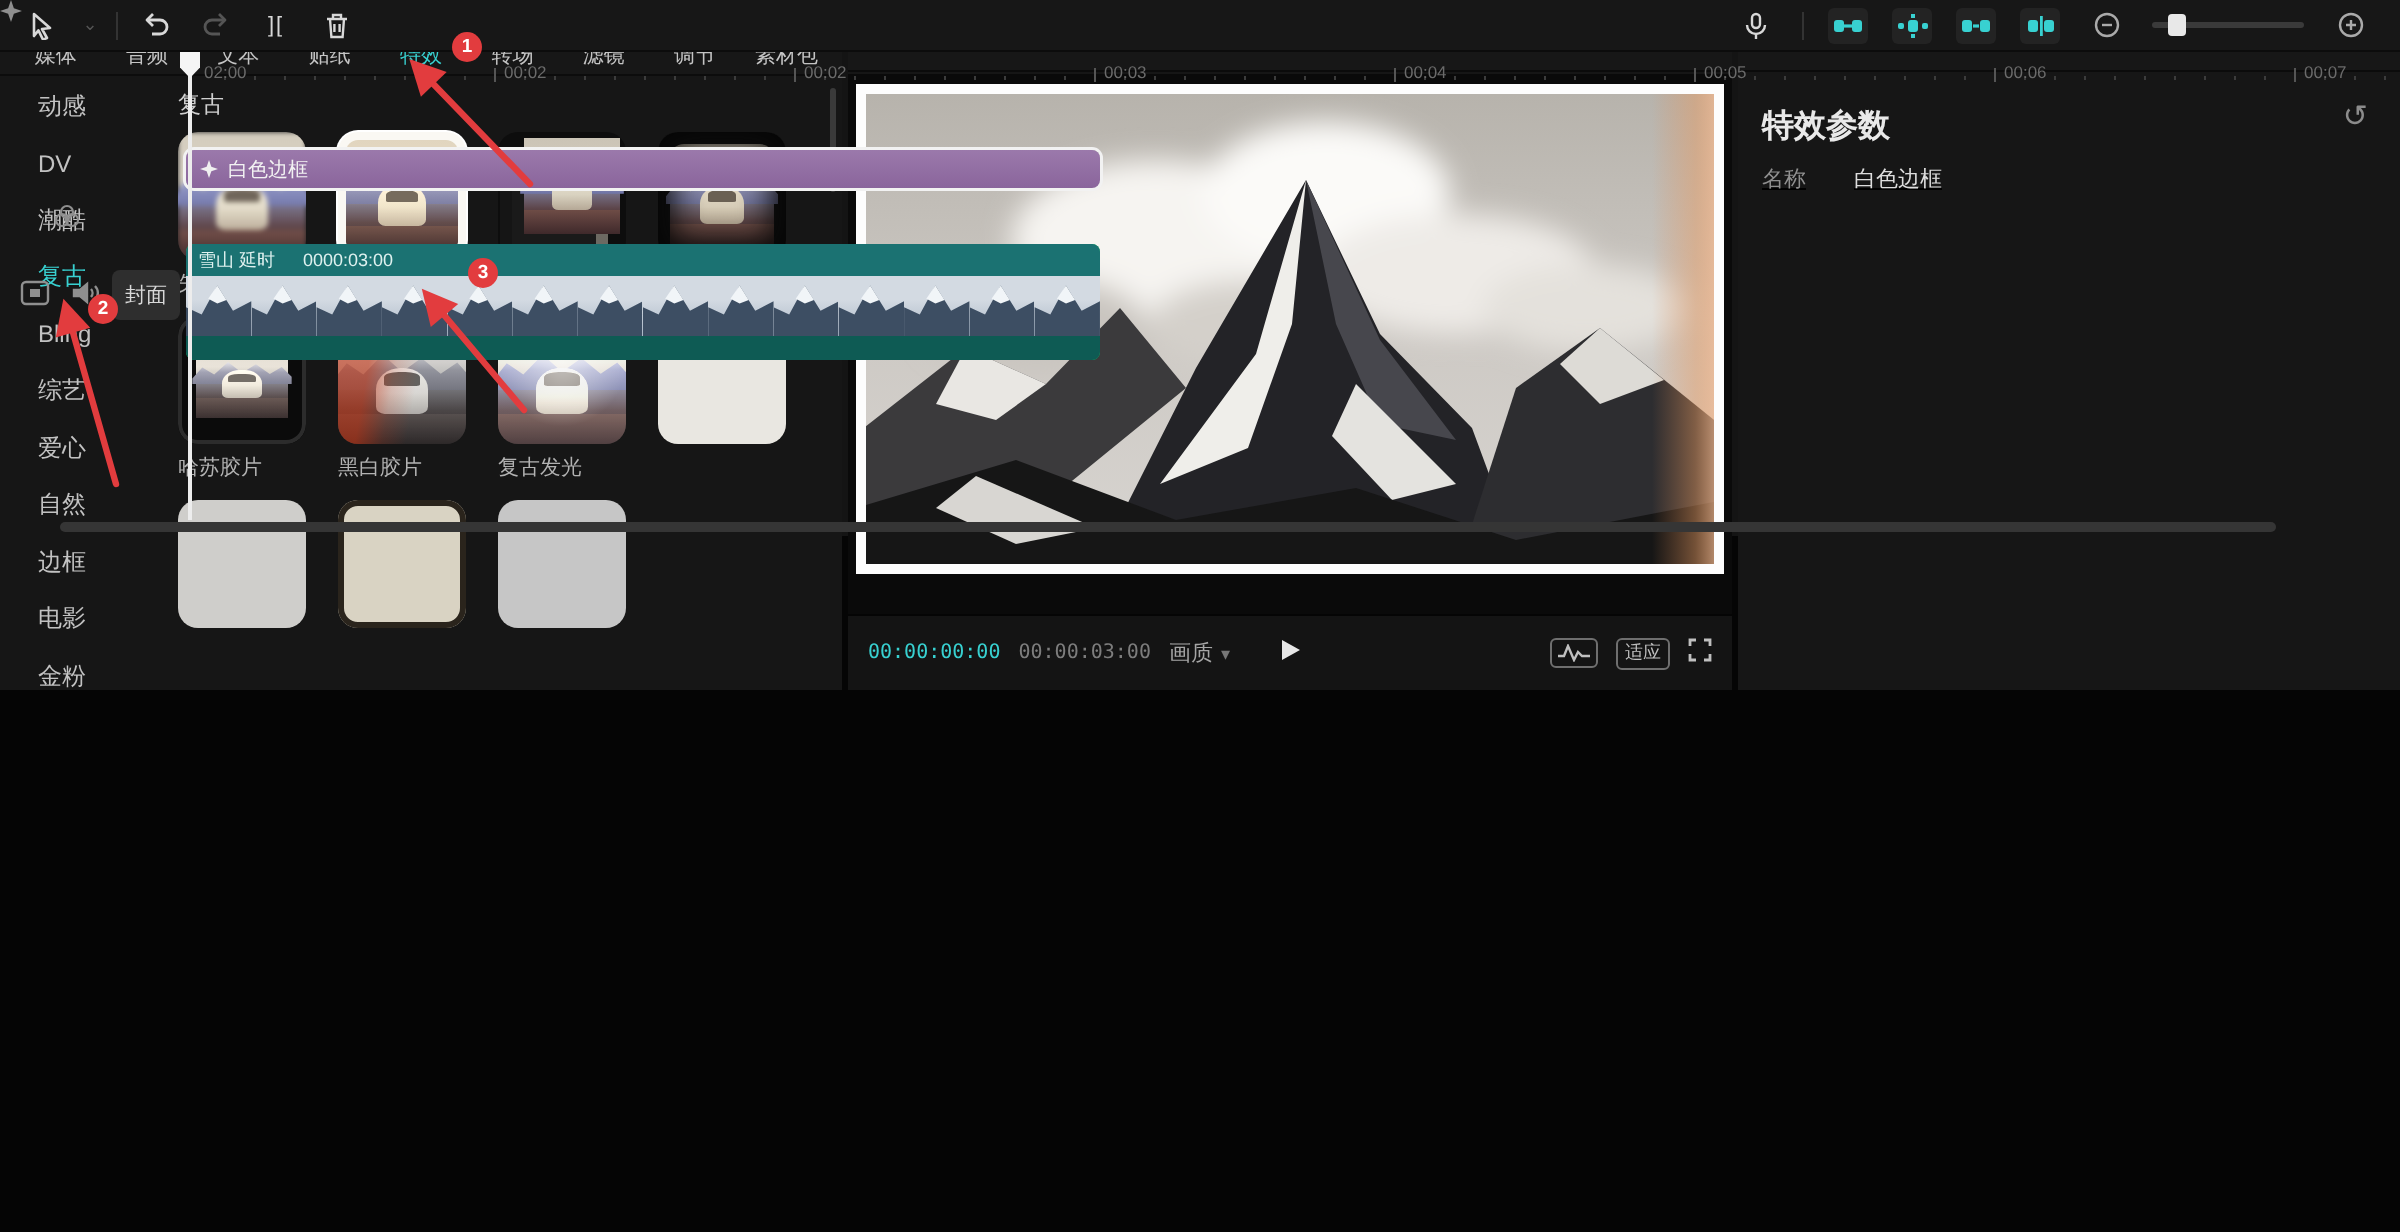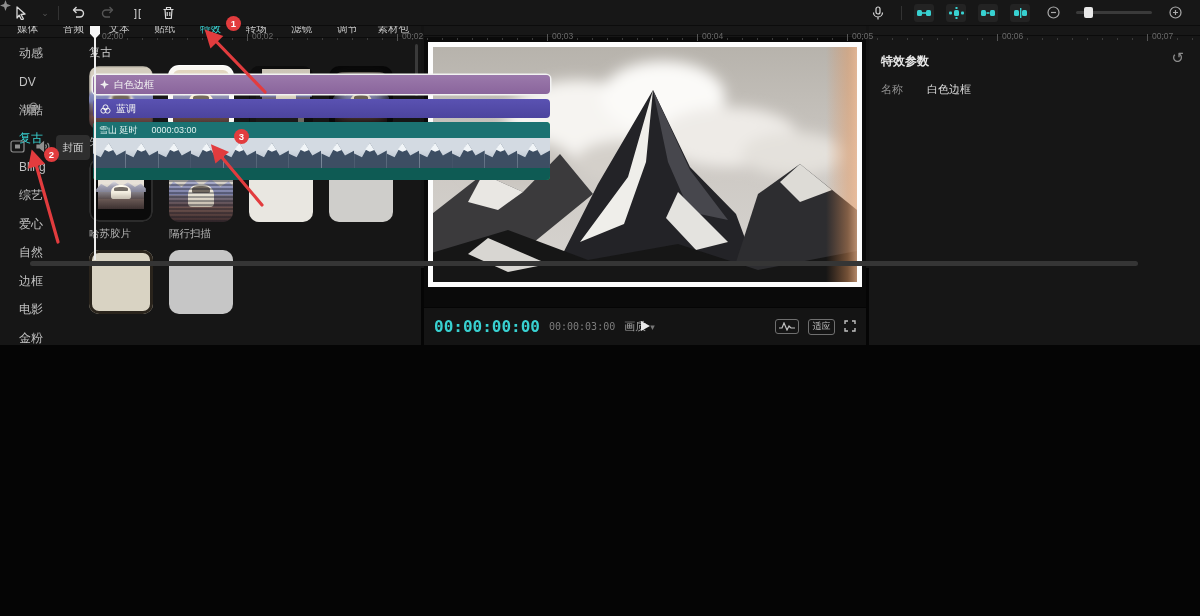--- a/index.html
+++ b/index.html
@@ -64,35 +64,35 @@
   .v-interlace .ovl { background:repeating-linear-gradient(0deg, rgba(18,20,30,.35) 0 2px, transparent 2px 4px); }
   .stub1 { background:#e9e7e1; } .stub2 { background:#cfcecb; } .stub3 { background:#d9d3c3; box-shadow:inset 0 0 0 3px #2a241c; } .stub4 { background:#c6c6c6; }
   #fx-scrollbar { position:absolute; right:3px; top:44px; width:3px; height:52px; border-radius:2px; background:#3a3a3a; }
 
   
   .panel-header { height:36px; display:flex; align-items:center; padding:0 12px; font-size:12px; color:#cccccc; border-bottom:1px solid #0b0b0b; background:#171717; }
   #player-viewport { position:absolute; left:0; top:37px; width:442px; height:270px; background:#0a0a0a; }
   #player-image { position:absolute; left:4px; top:5px; width:434px; height:245px; }
   #player-controls { position:absolute; left:0; bottom:0; width:442px; height:38px; background:#141414; border-top:1px solid #050505; display:flex; align-items:center; padding:0 10px; }
   #time-group { display:flex; align-items:center; gap:9px; }
-  #current-time { font-family:"DejaVu Sans Mono",monospace; font-size:16px; color:var(--teal);font-weight:bold; }
+  #current-time { font-family:"DejaVu Sans Mono",monospace; font-size:10px; color:var(--teal); }
   #duration-time { font-family:"DejaVu Sans Mono",monospace; font-size:10px; color:#7d7d7d; }
   #quality-btn { font-size:11px; color:#a6a6a6; }
   #quality-btn::after { content:"▾"; color:#777; margin-left:4px; font-size:9px; }
   #play-btn { position:absolute; left:50%; transform:translateX(-50%); color:#e8e8e8; }
   #pc-right { margin-left:auto; display:flex; align-items:center; gap:9px; color:#b5b5b5; }
   .pc-box { border:1px solid #6f6f6f; border-radius:3px; display:flex; align-items:center; justify-content:center; }
   #fit-btn { width:27px; height:16px; font-size:9px; color:#c0c0c0; }
   #wave-btn { width:24px; height:15px; }
 
   
   #inspector-body { position:relative; }
-  #param-title { position:absolute; left:12px; top:17px; font-size:12px; font-weight:bold; color:#e9e9e9; }
+  #param-title { position:absolute; left:12px; top:17px; font-size:16px; font-weight:bold; color:#e9e9e9; }
   #reset-btn { position:absolute; right:16px; top:13px; font-size:15px; color:#8c8c8c; }
-  #name-row { position:absolute; left:12px; top:46px; display:flex; gap:24px; align-items:center; }
+  #name-row { position:absolute; left:12px; top:46px; display:flex; gap:24px; align-items:center;text-decoration:underline; }
   #name-label { font-size:11px; color:#8f8f8f; }
   #name-value { font-size:11px; color:#dddddd; }
   #inspector-panel .panel-header { color:var(--teal); font-weight:bold; }
 
   
   #tl-toolbar { position:absolute; left:0; top:0; width:1200px; height:26px; background:#171717; border-bottom:1px solid #0c0c0c; display:flex; align-items:center; }
   .tl-ico { width:22px; height:22px; display:flex; align-items:center; justify-content:center; color:#d8d8d8; }
   .tl-ico svg { display:block; }
   .tl-ico.dim { color:#555; }
   #tl-left { display:flex; align-items:center; gap:8px; padding-left:10px; }
@@ -293,29 +293,40 @@
               <div class="scene">
                 <div class="mtn"></div>
                 <div class="car"></div>
                 <div class="road"></div>
               </div>
               <div class="ovl"></div>
             </div>
             <div class="fx-label">哈苏胶片</div>
           </div>
           <div class="fx">
-            <div class="thumb v-interlace">
+            <div class="thumb v-bw">
               <div class="scene">
                 <div class="mtn"></div>
                 <div class="car"></div>
                 <div class="road"></div>
               </div>
               <div class="ovl"></div>
             </div>
-            <div class="fx-label">隔行扫描</div>
+            <div class="fx-label">黑白胶片</div>
+          </div>
+          <div class="fx">
+            <div class="thumb v-glow">
+              <div class="scene">
+                <div class="mtn"></div>
+                <div class="car"></div>
+                <div class="road"></div>
+              </div>
+              <div class="ovl"></div>
+            </div>
+            <div class="fx-label">复古发光</div>
           </div>
           <div class="fx">
             <div class="thumb stub1"></div>
           </div>
           <div class="fx">
             <div class="thumb stub2"></div>
           </div>
           <div class="fx">
             <div class="thumb stub3"></div>
           </div>
@@ -610,28 +621,20 @@
     <svg class="gut-ico" style="left:36px;top:140px;" width="14" height="13" viewBox="0 0 14 13" fill="none" stroke="#8f8f8f" stroke-width="1.2">
         <path d="M1 5v3h3l3.5 3V2L4 5z" fill="#8f8f8f"></path>
         <path d="M9.5 4.5a3 3 0 0 1 0 4M11.5 3a5 5 0 0 1 0 7"></path>
       </svg>
     <div id="cover-btn">封面</div>
 
     <div class="clip" id="clip-effect">
       <span class="star-glyph"></span>
       <span class="clip-label">白色边框</span>
     </div>
-    <div class="clip" id="clip-filter">
-      <svg width="11" height="10" viewBox="0 0 13 12" fill="none" stroke="#f0f0f0" stroke-width="1.2">
-          <circle cx="6.5" cy="4" r="3"></circle>
-          <circle cx="4" cy="8" r="3"></circle>
-          <circle cx="9" cy="8" r="3"></circle>
-        </svg>
-      <span class="clip-label">蓝调</span>
-    </div>
     <div class="clip" id="clip-video">
       <div id="vclip-header">
         <span id="vclip-name">雪山 延时</span>
         <span id="vclip-duration">0000:03:00</span>
       </div>
       <div id="vclip-thumbs">
           <div class="vcell"></div>
           <div class="vcell"></div>
           <div class="vcell"></div>
           <div class="vcell"></div>

